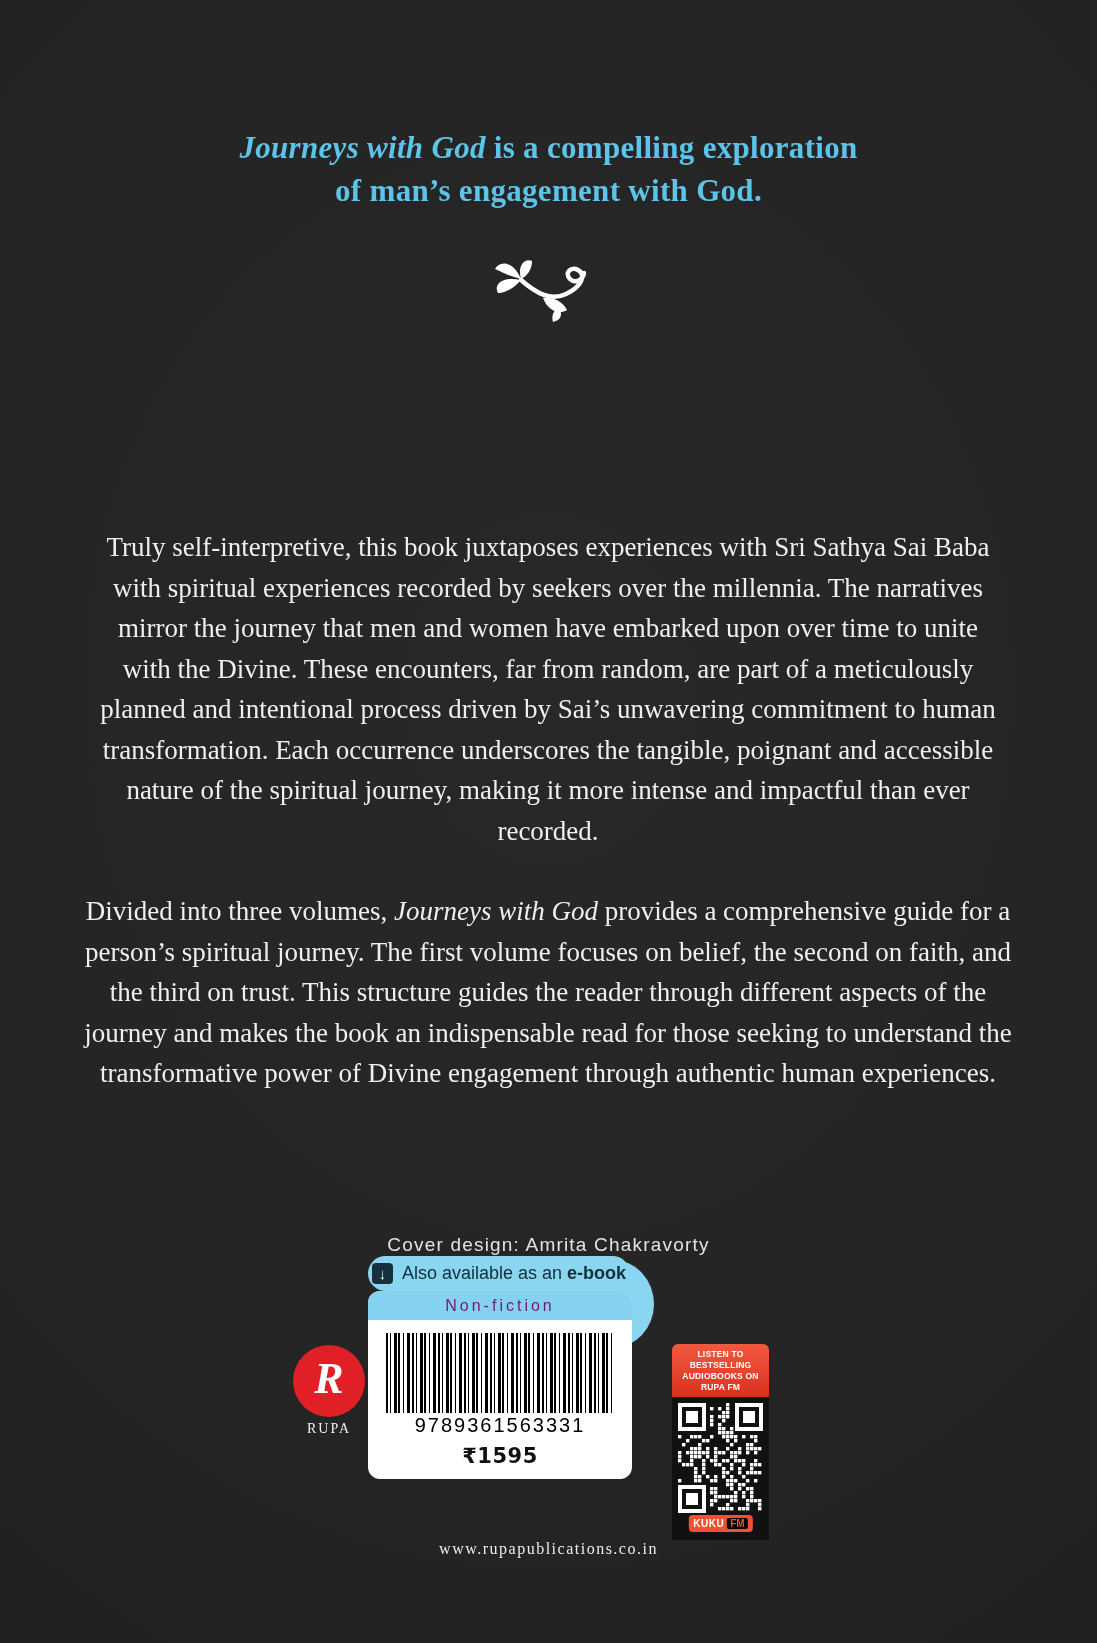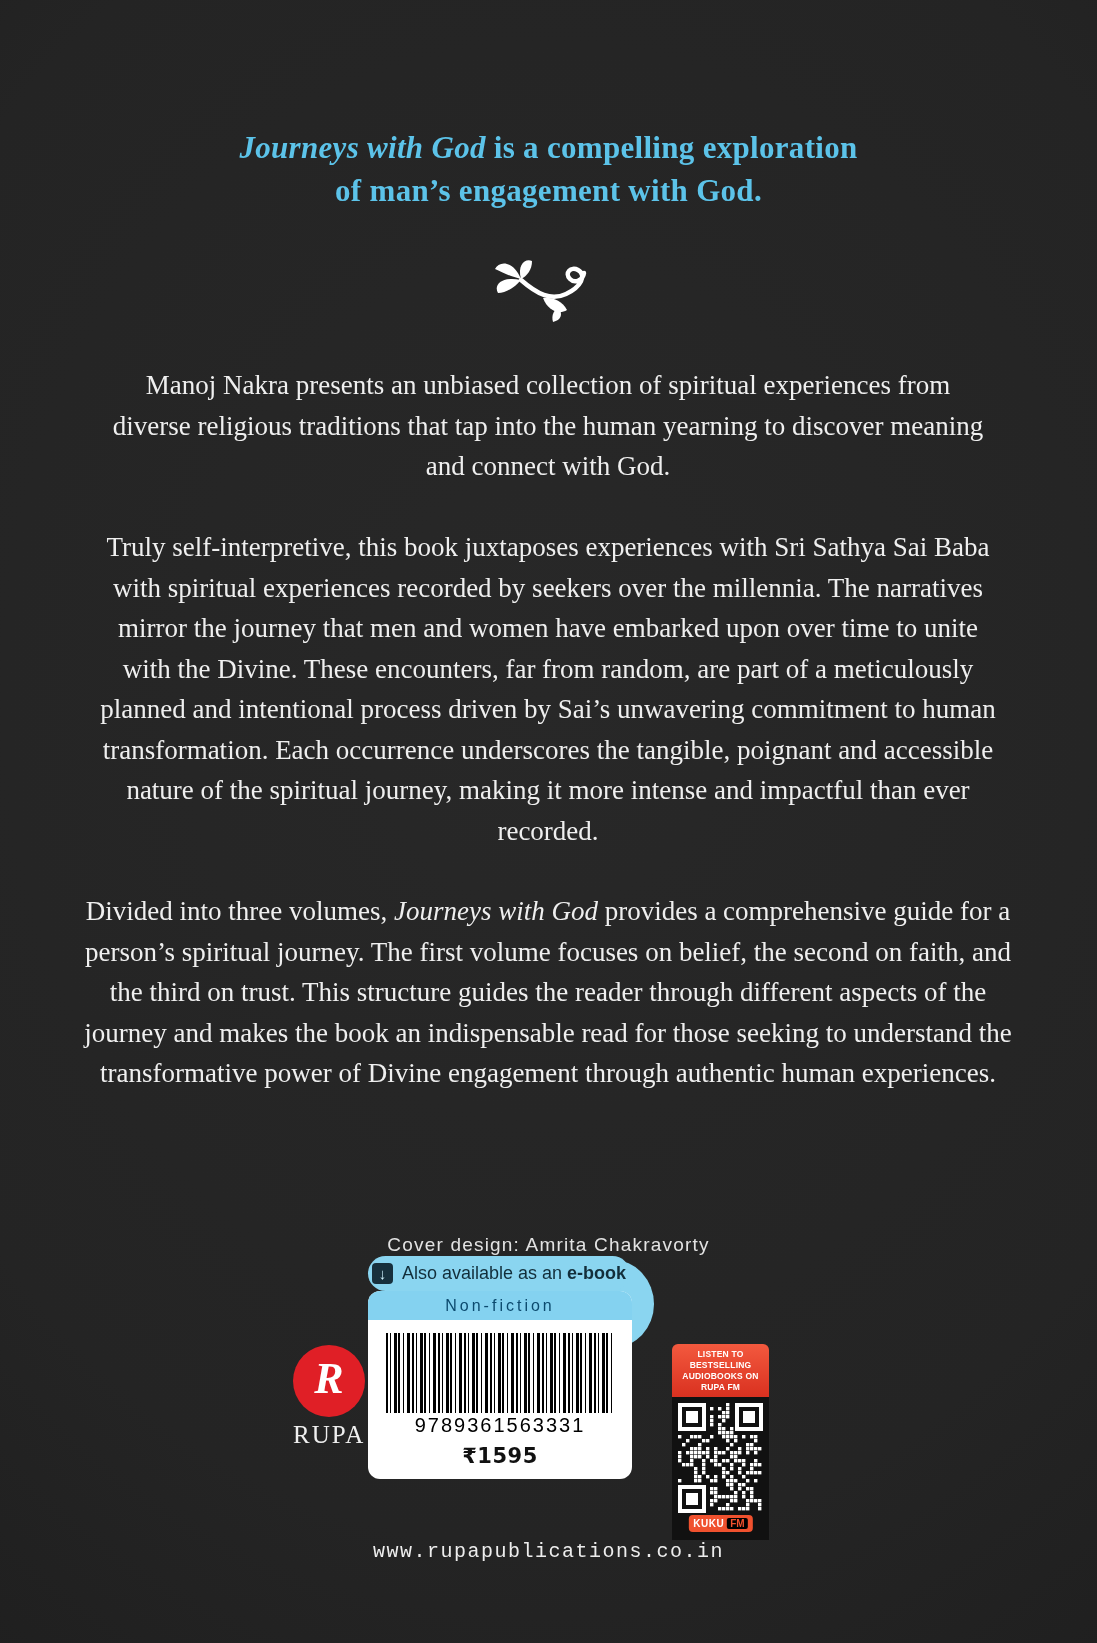--- a/index.html
+++ b/index.html
@@ -63,21 +63,21 @@
     font-size:15px;font-weight:bold;line-height:1;
   }
   .barcode-card{
     position:absolute;left:368px;top:1291px;width:264px;height:188px;
     background:#ffffff;border-radius:12px;z-index:2;overflow:hidden;
   }
   .category-bar{
     height:29px;background:#84d2f0;
     display:flex;align-items:center;justify-content:center;
     font-family:"Liberation Sans","DejaVu Sans",sans-serif;
-    font-size:16px;letter-spacing:3px;color:#0c4a6e;
+    font-size:16px;letter-spacing:3px;color:#701a75;
   }
   .barcode{
     width:228px;height:80px;margin:13px auto 0;
     background-image:repeating-linear-gradient(90deg,
       #000 0 2px,#fff 2px 4px,
       #000 4px 5px,#fff 5px 8px,
       #000 8px 11px,#fff 11px 12px,
       #000 12px 14px,#fff 14px 17px,
       #000 17px 18px,#fff 18px 21px,
       #000 21px 24px,#fff 24px 26px);
@@ -99,21 +99,21 @@
     display:flex;align-items:center;justify-content:center;
   }
   .rupa-circle span{
     color:#fff;font-family:"Liberation Serif","DejaVu Serif",serif;
     font-style:italic;font-weight:bold;font-size:44px;line-height:1;
     transform:translateY(-2px);
   }
   .rupa-name{
     margin-top:4px;color:#efefef;
     font-family:"Liberation Serif","DejaVu Serif",serif;
-    font-size:25px;letter-spacing:2px;
+    font-size:14px;letter-spacing:2px;
   }
   .kuku{position:absolute;left:672px;top:1300px;width:97px;z-index:2;
     font-family:"Liberation Sans","DejaVu Sans",sans-serif;margin-top:44px;}
   .kuku-header{
     background:linear-gradient(#f3593e,#d93120);
     border-radius:6px 6px 0 0;
     padding:5px 2px 4px;
     text-align:center;color:#fff;font-weight:bold;
     font-size:8.5px;line-height:11px;letter-spacing:.2px;
   }
@@ -122,22 +122,22 @@
     position:absolute;left:50%;bottom:8px;transform:translateX(-50%);
     background:#f0512e;border-radius:4px;padding:3px 5px;
     display:flex;align-items:center;gap:3px;white-space:nowrap;
   }
   .kuku-badge .k{color:#fff;font-size:10px;font-weight:bold;letter-spacing:.5px;}
   .kuku-badge .fm{background:#000000;color:#f0512e;font-size:10px;font-weight:bold;
     padding:0 3px;border-radius:2px;}
   .website{
     position:absolute;left:0;right:0;top:1540px;
     text-align:center;color:#ededed;
-    font-family:Liberation Mono, monospace;
-    font-size:20px;letter-spacing:1.5px;
+    font-family:Liberation Serif, serif;
+    font-size:16px;letter-spacing:1.5px;
   }
 </style>
 </head>
 <body>
 
 <div class="page">
 
   <div class="headline">
     <div><em>Journeys with God</em><span> is a compelling exploration</span></div>
     <div>of man’s engagement with God.</div>
@@ -149,21 +149,20 @@
         <path d="M34 27 C26 8 12 9 8 17 C15 20 24 25 34 27 Z"></path>
         <path d="M34 28 C16 24 6 32 11 41 C20 41 29 34 34 28 Z"></path>
         <path d="M34 27 C30 13 38 6 45 9 C45 18 40 24 34 27 Z"></path>
         <path d="M56 46 C61 59 72 63 80 58 C75 49 66 45 56 46 Z"></path>
         <path d="M72 55 C76 63 74 68 66 70 C64 63 67 58 72 55 Z"></path>
       </g>
       <path d="M34 28 C50 42 64 49 79 42 C94 35 100 23 91 18 C84 14 77 21 83 27 C88 32 96 28 97 21" fill="none" stroke="#ffffff" stroke-width="4.5" stroke-linecap="round"></path>
     </svg>
   </div>
 
-  <p class="para p1">Manoj Nakra presents an unbiased collection of spiritual experiences from diverse religious traditions that tap into the human yearning to discover meaning and connect with God.</p>
 
   <p class="para p2">Truly self-interpretive, this book juxtaposes experiences with Sri Sathya Sai Baba with spiritual experiences recorded by seekers over the millennia. The narratives mirror the journey that men and women have embarked upon over time to unite with the Divine. These encounters, far from random, are part of a meticulously planned and intentional process driven by Sai’s unwavering commitment to human transformation. Each occurrence underscores the tangible, poignant and accessible nature of the spiritual journey, making it more intense and impactful than ever recorded.</p>
 
   <p class="para p3"><span>Divided into three volumes, </span><em>Journeys with God</em><span> provides a comprehensive guide for a person’s spiritual journey. The first volume focuses on belief, the second on faith, and the third on trust. This structure guides the reader through different aspects of the journey and makes the book an indispensable read for those seeking to understand the transformative power of Divine engagement through authentic human experiences.</span></p>
 
   <div class="cover-design">Cover design: Amrita Chakravorty</div>
 
   <div class="ebook-tail"></div>
 
   <div class="ebook-badge">

